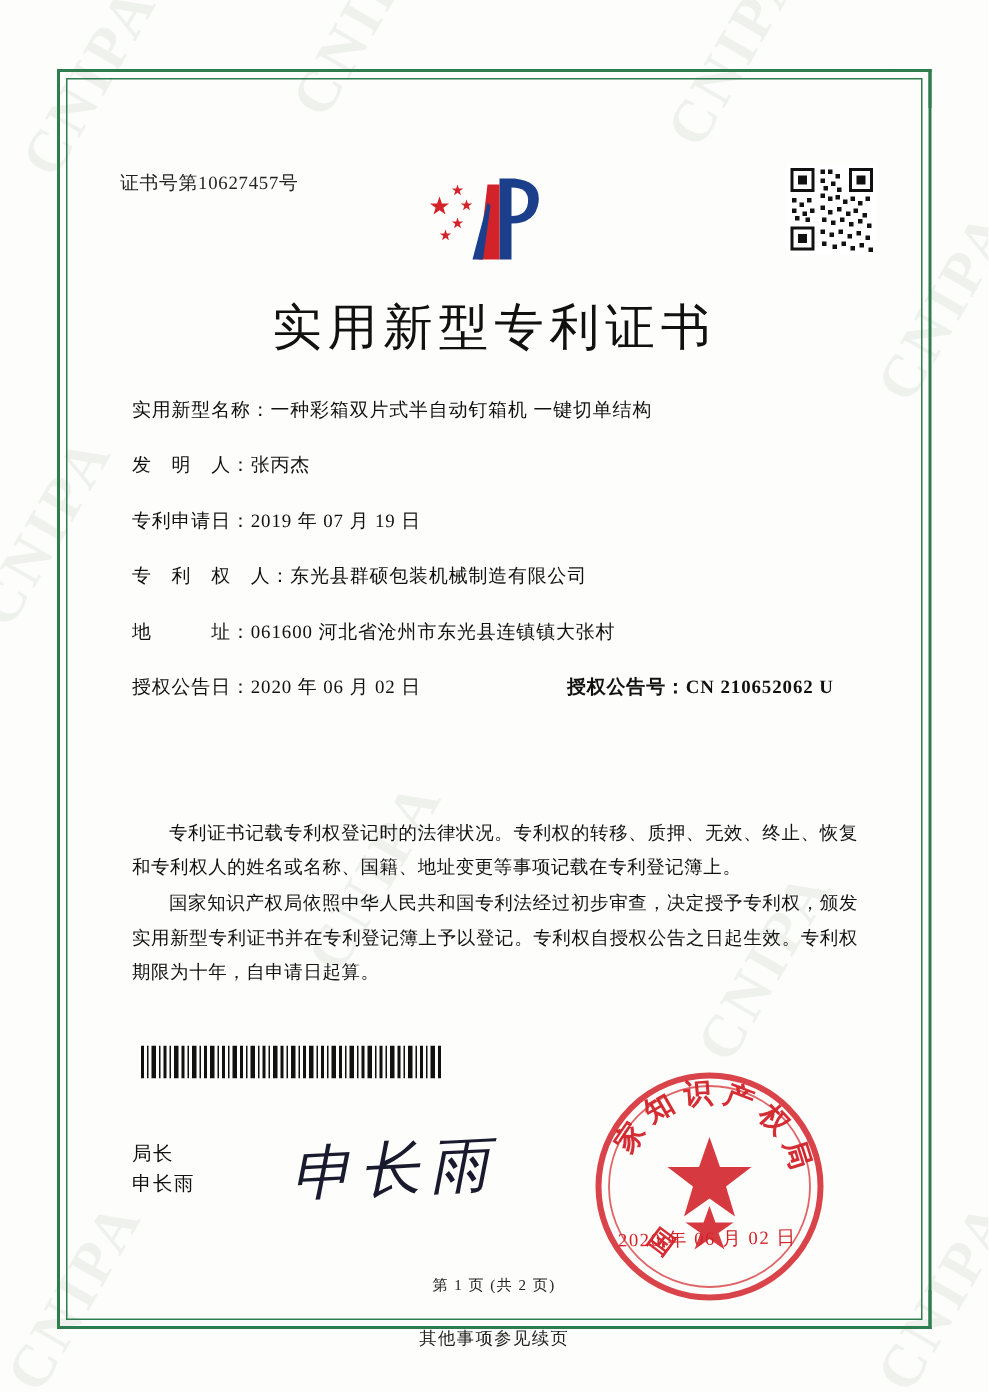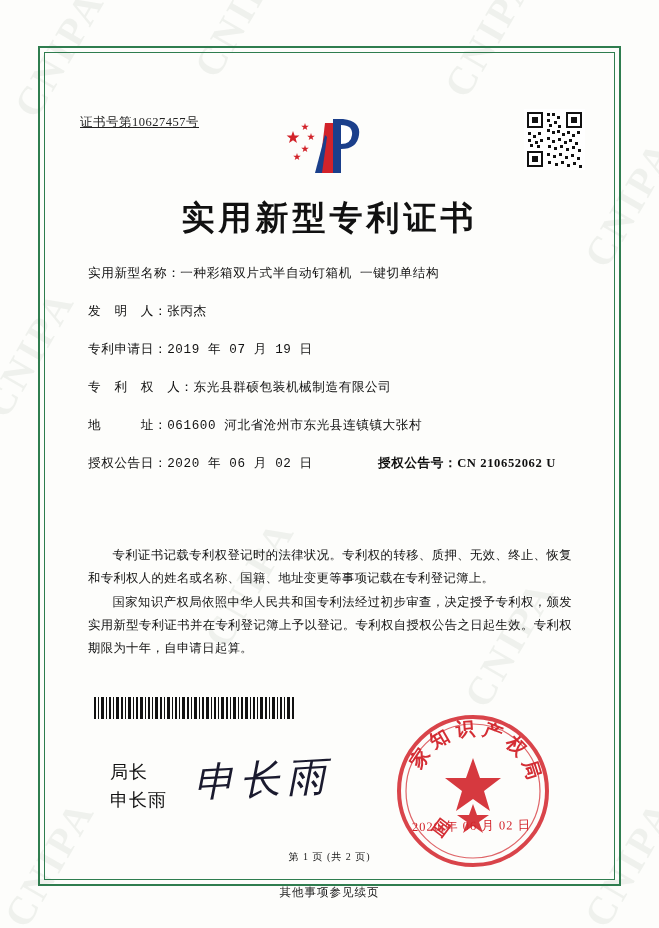--- a/index.html
+++ b/index.html
@@ -75,21 +75,20 @@
   }
 
   .cert-no {
     position: absolute;
     left: 36px;
     top: 62px;
     font-size: 12.5px;
     color: #222;
     font-family: "Liberation Serif", serif;
     letter-spacing: 0.5px;
-    text-decoration: underline;
   }
 
   
   .qr {
     position: absolute;
     right: 30px;
     top: 57px;
     width: 61px;
     height: 61px;
     background: #ffffff;
@@ -106,21 +105,21 @@
     height: 62px;
   }
 
   .title {
     position: absolute;
     left: 0;
     right: 0;
     top: 144px;
     text-align: center;
     font-size: 33px;
-    font-weight: bold;
+    font-weight: normal;
     letter-spacing: 4px;
     color: #111;
     font-family: "Liberation Serif", serif;
   }
 
   .fields {
     position: absolute;
     left: 44px;
     top: 215px;
     width: 490px;
@@ -128,21 +127,21 @@
     color: #111;
   }
   .field-row {
     font-size: 12.6px;
     line-height: 1;
     margin-bottom: 24.5px;
     white-space: nowrap;
     letter-spacing: 0.6px;
   }
   .field-label { display: inline-block; }
-  .field-value { display: inline-block; font-family: Liberation Mono, monospace; }
+  .field-value { display: inline-block; }
 
   .row-pair { position: relative; }
   .row-pair .second-label { position: absolute; left: 290px; top: 0; font-weight: bold; }
 
   .paras {
     position: absolute;
     left: 44px;
     top: 492px;
     width: 484px;
     font-family: "Liberation Serif", serif;
@@ -158,24 +157,24 @@
   .barcode {
     position: absolute;
     left: 50px;
     top: 645px;
     width: 202px;
     height: 22px;
   }
 
   .sign-block {
     position: absolute;
-    left: 66px;
+    left: 44px;
     top: 707px;
     font-family: "Liberation Serif", serif;
-    font-size: 18px;
+    font-size: 13px;
     line-height: 1.55;
     color: #111;
     letter-spacing: 1px;
   }
 
   .handwriting {
     position: absolute;
     left: 150px;
     top: 700px;
     font-family: "Liberation Serif", serif;

